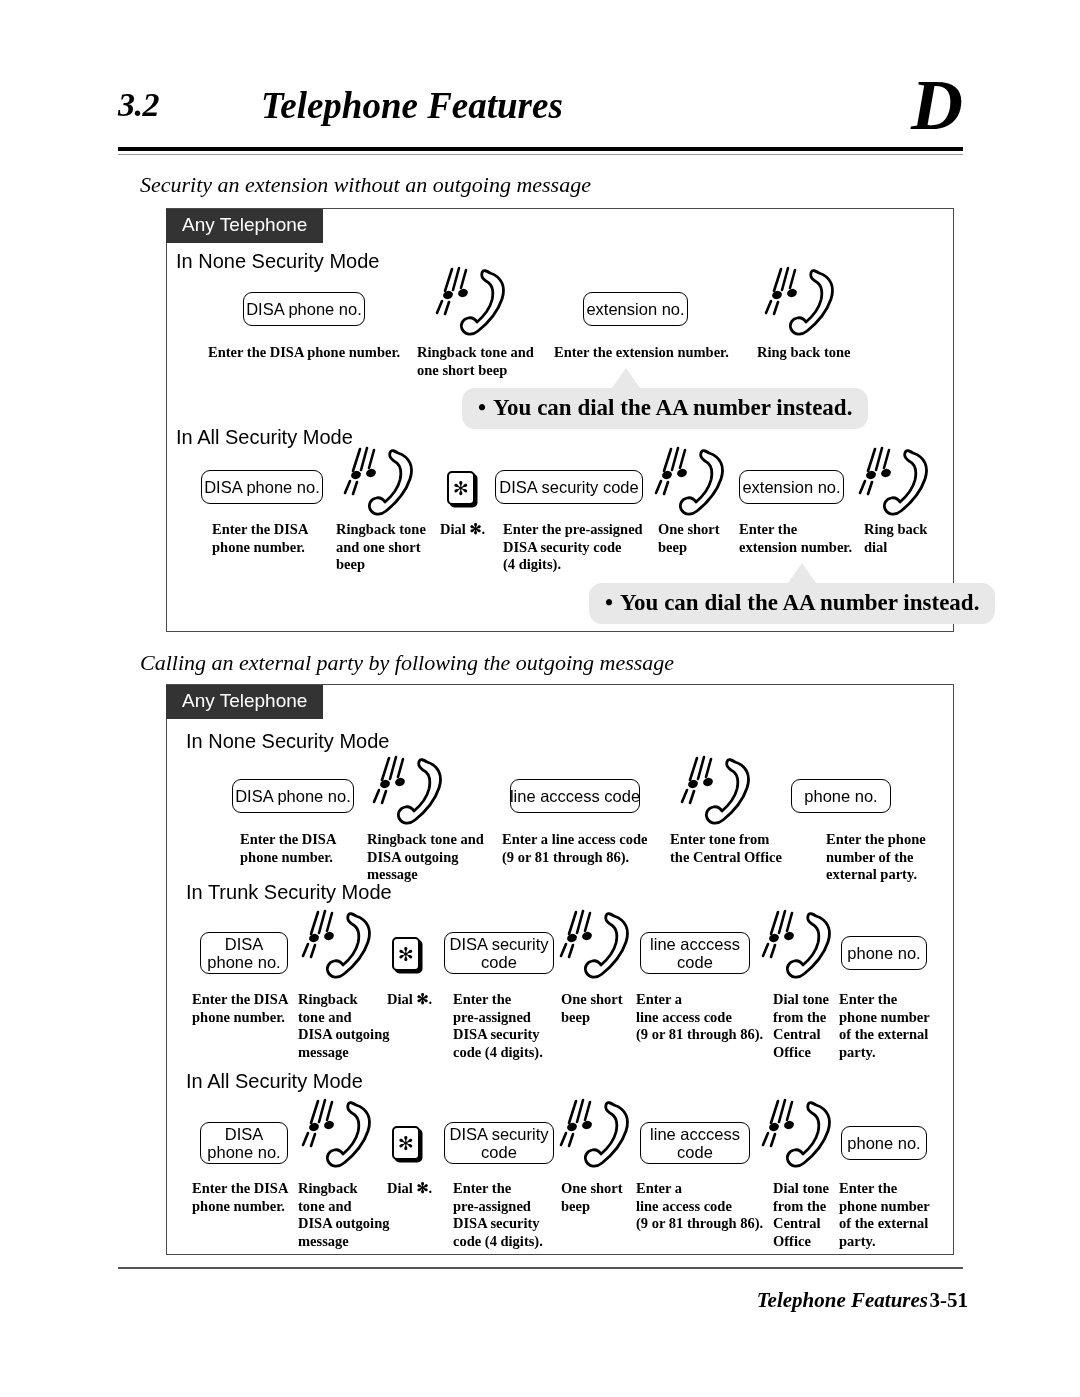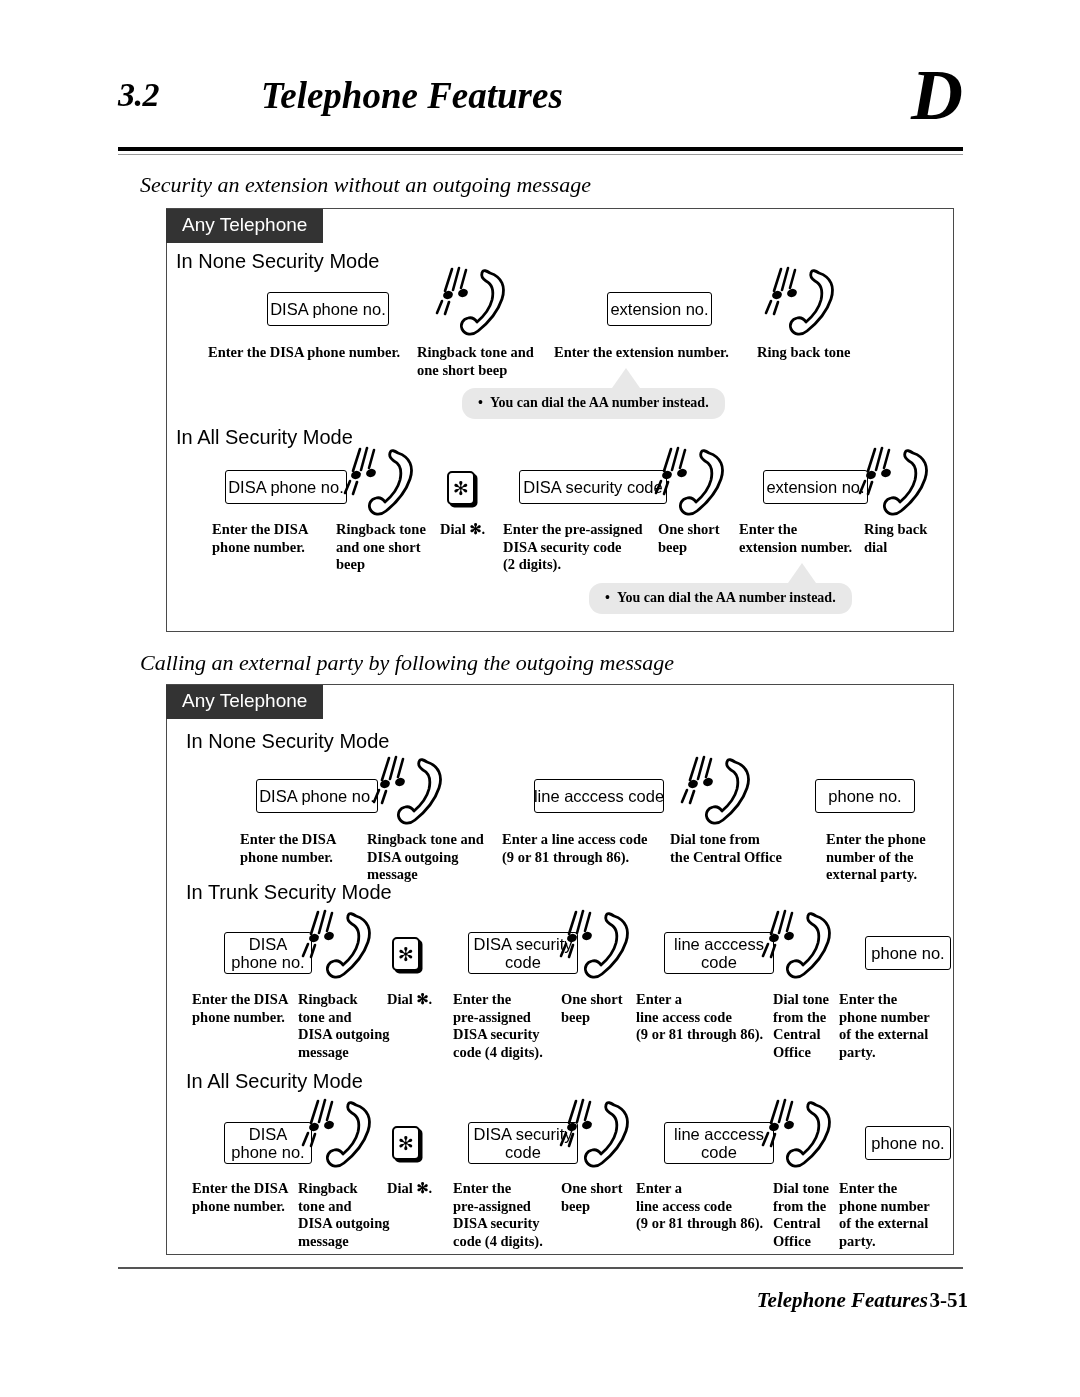--- a/index.html
+++ b/index.html
@@ -12,21 +12,21 @@
     height: 1397px;
     position: relative;
     font-family: "Liberation Sans", sans-serif;
     overflow: hidden;
   }
 
   
   #page-header {
     position: absolute;
     left: 118px;
-    top: 76px;
+    top: 86px;
     width: 845px;
     height: 70px;
   }
   .hdr-num {
     position: absolute;
     left: 0;
     top: 0;
     font-family: "Liberation Serif", serif;
     font-style: italic;
     font-weight: bold;
@@ -105,33 +105,32 @@
     font-family: "Liberation Sans", sans-serif;
     font-size: 20px;
     color: #000;
     white-space: nowrap;
   }
 
   
   .flow-box {
     position: absolute;
     border: 1.2px solid #000;
-    border-radius: 3px;
+    border-radius: 9px;
     background: #fff;
     box-sizing: border-box;
     font-family: "Liberation Sans", sans-serif;
     font-size: 16.5px;
     color: #000;
     display: flex;
     align-items: center;
     justify-content: center;
     text-align: center;
     line-height: 1.12;
     white-space: pre-line;
-    margin-left: 24px;
   }
   .flow-box.overflow {
     overflow: visible;
     white-space: nowrap;
   }
 
   
   .star-key {
     position: absolute;
     width: 28px;
@@ -161,21 +160,21 @@
     white-space: pre-line;
   }
 
   
   .callout {
     position: absolute;
     background: #e8e8e8;
     border-radius: 13px;
     font-family: "Liberation Serif", serif;
     font-weight: bold;
-    font-size: 14px;
+    font-size: 23px;
     color: #000;
     padding: 7px 16px 8px 16px;
     white-space: nowrap;
     box-sizing: border-box;
   }
   .callout .bullet {
     display: inline-block;
     margin-right: 7px;
   }
   .callout-tail {
@@ -318,21 +317,21 @@
 <div class="caption" style="left:336px; top:521px; width:120px;">Ringback tone
 and one short
 beep</div>
 
 <div class="star-key" style="left:447px; top:471px;">✻</div>
 <div class="caption" style="left:440px; top:521px; width:80px;">Dial ✻.</div>
 
 <div class="flow-box" style="left:495px; top:470px; width:148px; height:34px;">DISA security code</div>
 <div class="caption" style="left:503px; top:521px; width:165px;">Enter the pre-assigned
 DISA security code
-(2 digits).</div>
+(4 digits).</div>
 
 <div class="handset" style="left:651px; top:443px;">
   <svg viewBox="0 0 86 80" xmlns="http://www.w3.org/2000/svg">
     <g stroke="#000" stroke-width="2.6" fill="none" stroke-linecap="round">
       <path d="M20 6 L13 28"></path>
         <path d="M27 5 L21 27"></path>
         <path d="M34 7 L29 25"></path>
       <path d="M10 38 L5 50"></path>
         <path d="M17 39 L13 51"></path>
     </g>
@@ -419,21 +418,21 @@
       <path d="M10 38 L5 50"></path>
         <path d="M17 39 L13 51"></path>
     </g>
     <g fill="#000">
       <ellipse cx="16" cy="32" rx="5" ry="4" transform="rotate(-20 16 32)"></ellipse>
       <ellipse cx="31" cy="30" rx="5" ry="4" transform="rotate(-20 31 30)"></ellipse>
     </g>
     <path d="M58 10 C70 14 74 24 70 36 C66 48 56 60 46 68 C40 73 33 72 30 66 C28 61 31 56 36 55 C40 54 43 56 45 59 C52 53 58 45 60 37 C62 28 60 21 54 18 C51 16 49 13 50 10 C51 6 55 8 58 10 Z" fill="#fff" stroke="#000" stroke-width="2.8" stroke-linejoin="round"></path>
   </svg>
 </div>
-<div class="caption" style="left:670px; top:831px; width:125px;">Dial tone from
+<div class="caption" style="left:670px; top:831px; width:125px;">Enter tone from
 the Central Office</div>
 
 <div class="flow-box" style="left:791px; top:779px; width:100px; height:34px;">phone no.</div>
 <div class="caption" style="left:826px; top:831px; width:130px;">Enter the phone
 number of the
 external party.</div>
 
 <div class="mode-title" style="left:186px; top:881px;">In Trunk Security Mode</div>
 
 <div class="flow-box" style="left:200px; top:932px; width:88px; height:42px;">DISA

